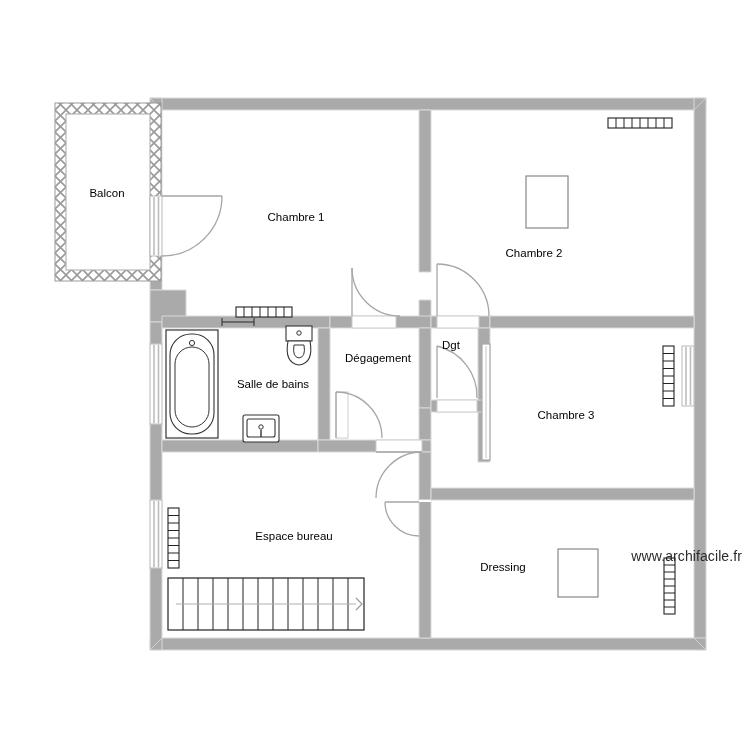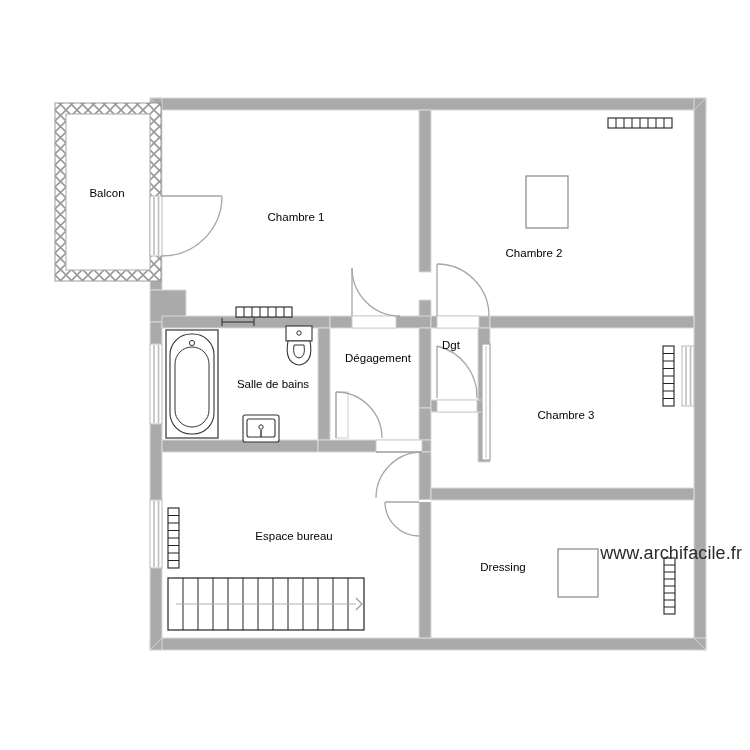--- a/index.html
+++ b/index.html
@@ -31,21 +31,21 @@
     font-size: 11.5px;
     fill: #000000;
     text-anchor: middle;
     dominant-baseline: middle;
   }
   .watermark {
     position: absolute;
     right: 8px;
     bottom: 56px;
     font-family: "Liberation Sans", sans-serif;
-    font-size: 18px;
+    font-size: 14px;
     color: #2b2b2b;
     letter-spacing: .1px;
     white-space: nowrap;
   }
 </style>
 </head>
 <body>
 
 <div id="plan-root">
 

